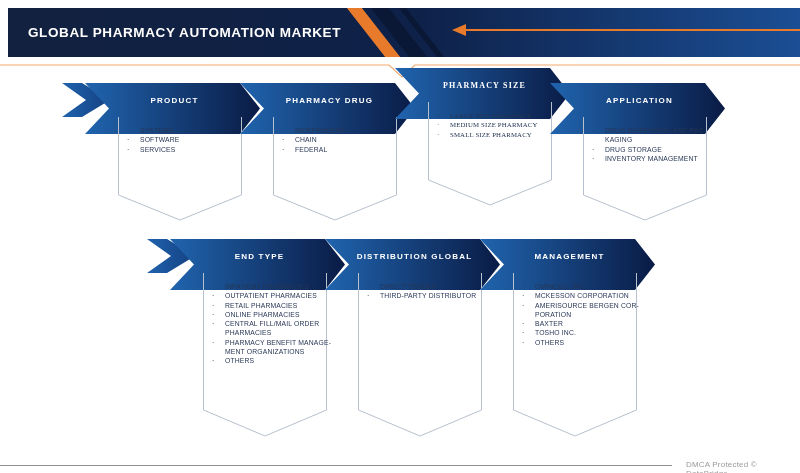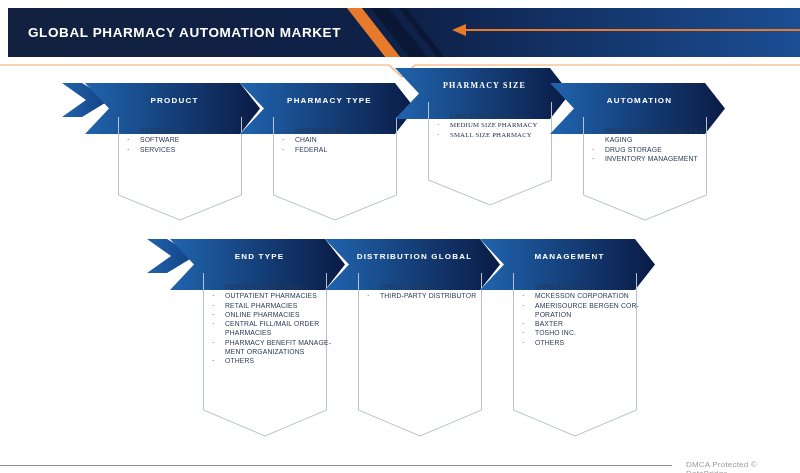--- a/index.html
+++ b/index.html
@@ -94,21 +94,21 @@
             </div>
             <div class="item">
               <span class="bullet">·</span>
               <span class="txt">SERVICES</span>
             </div>
           </div>
         </div>
       </div>
       <div class="col" style="left: 240px; top: 83px;">
         <div class="banner">
-          <div class="label">PHARMACY TYPE</div>
+          <div class="label">PHARMACY DRUG</div>
         </div>
         <div class="pennant" style="height: 105px;">
           <svg width="124" height="105">
             <path d="M0.5,0 V78 L62,103 L123.5,78 V0" fill="none" stroke="#b7c0cd" stroke-width="1"></path>
           </svg>
           <div class="plist">
             <div class="item">
               <span class="bullet">·</span>
               <span class="txt">INDEPENDENT</span>
             </div>
@@ -142,21 +142,21 @@
             </div>
             <div class="item">
               <span class="bullet">·</span>
               <span class="txt">SMALL SIZE PHARMACY</span>
             </div>
           </div>
         </div>
       </div>
       <div class="col" style="left: 550px; top: 83px;">
         <div class="banner">
-          <div class="label">AUTOMATION</div>
+          <div class="label">APPLICATION</div>
         </div>
         <div class="pennant" style="height: 105px;">
           <svg width="124" height="105">
             <path d="M0.5,0 V78 L62,103 L123.5,78 V0" fill="none" stroke="#b7c0cd" stroke-width="1"></path>
           </svg>
           <div class="plist">
             <div class="item">
               <span class="bullet">·</span>
               <span class="txt">DRUG DISPENSING AND PAC-
 KAGING</span>

